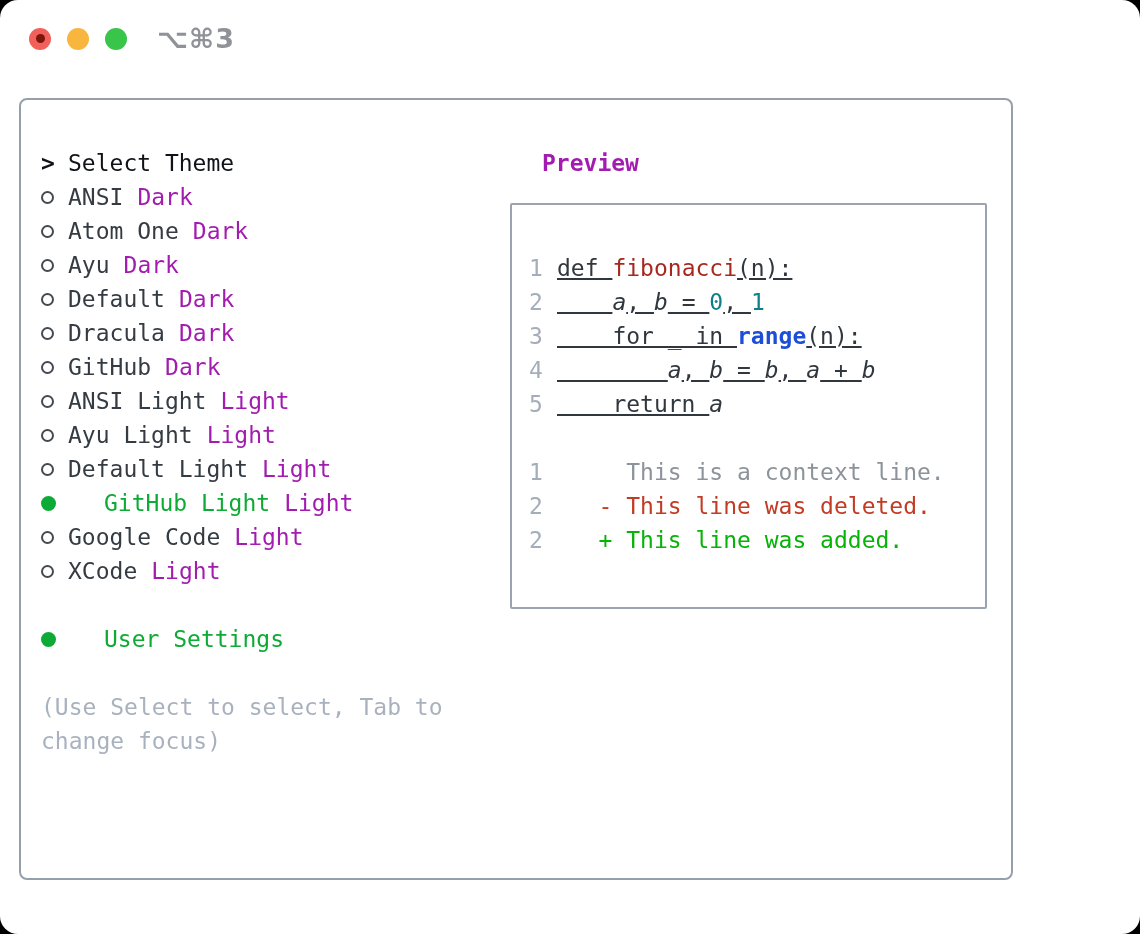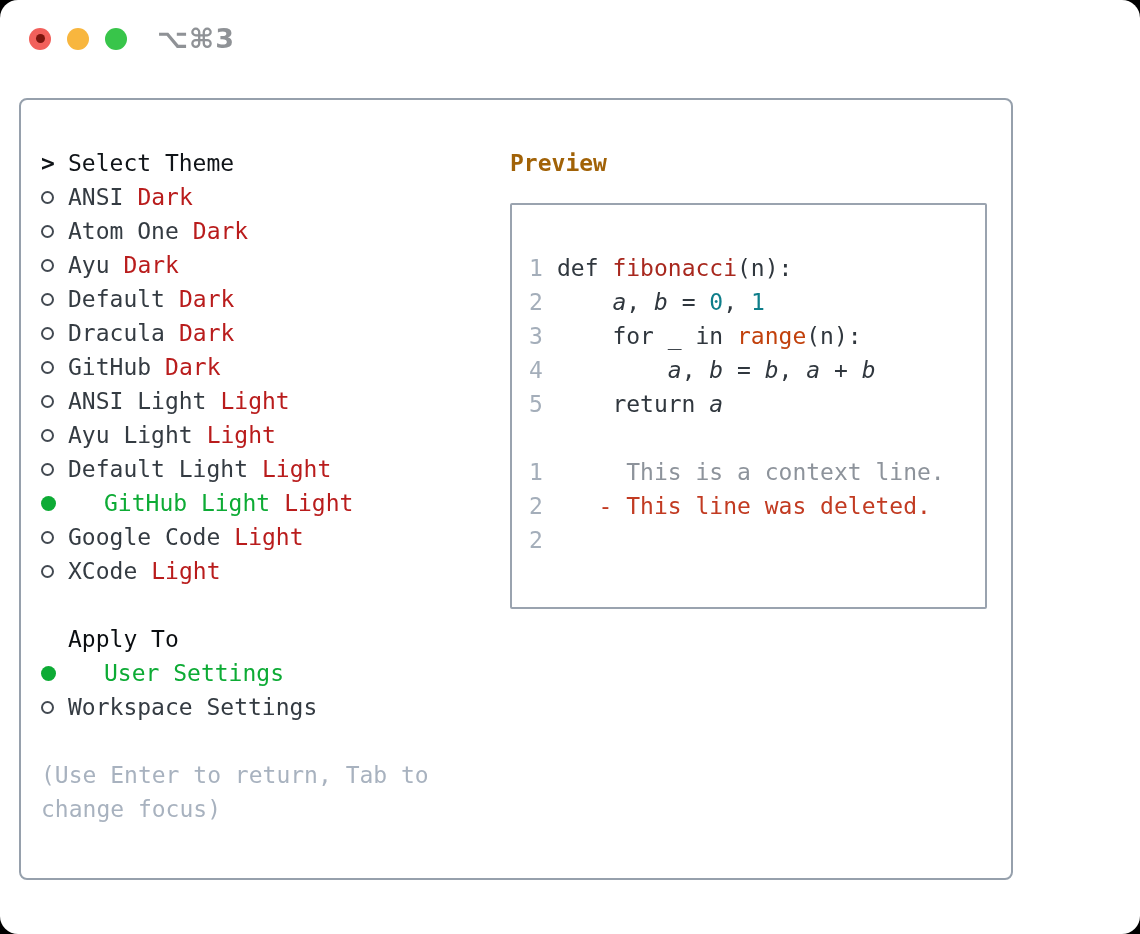--- a/index.html
+++ b/index.html
@@ -35,39 +35,39 @@
   }
   .left-col{position:absolute;left:20px;top:46px;width:450px;}
   .row{height:34px;display:flex;align-items:center;font-size:23px;color:#343b42;}
   .spacer{height:34px;}
   .bullet-col{width:27px;display:flex;align-items:center;flex:0 0 27px;}
   .dot-outline{width:13px;height:13px;border:2px solid #434a52;border-radius:50%;box-sizing:border-box;}
   .dot-filled{width:15px;height:15px;background:#0dab35;border-radius:50%;}
   .prompt{font-weight:bold;color:#101418;}
   .hdr{font-weight:normal;color:#101418;}
   .subhdr{color:#0b0e11;}
-  .variant{color:#b91c1c;margin-left:14px;text-align:right;}
+  .variant{color:#a21caf;margin-left:14px;text-align:right;}
   .sel-name{color:#0dab35;margin-left:36px;}
   .hint{width:430px;font-size:23px;line-height:34px;color:#a8b2bf;white-space:normal;}
   
   .preview-col{position:absolute;left:489px;top:46px;}
   .preview-hdr{height:34px;display:flex;align-items:center;
-    font-size:23px;font-weight:bold;color:#a16207;}
+    font-size:23px;font-weight:bold;color:#a21caf;margin-left:32px;}
   .preview-box{
     margin-top:23px;width:477px;height:406px;box-sizing:border-box;
     border:2px solid #9aa3af;border-radius:2px;background:#fff;
     padding:46px 8px 0 17px;overflow:hidden;
   }
   .code-line{height:34px;display:flex;align-items:center;
     font-size:23px;white-space:pre;color:#30373e;}
   .lineno{color:#a4aeba;margin-right:14px;min-width:14px;}
-  .tok-text{color:#30373e;}
+  .tok-text{color:#30373e;text-decoration:underline;}
   .tok-func{color:#a8281e;}
   .tok-num{color:#0e7e8a;}
-  .tok-builtin{color:#c2410c;}
+  .tok-builtin{color:#1d4ed8;font-weight:bold;}
   .tok-var{color:#30373e;font-style:italic;}
   .tok-context{color:#8d939b;}
   .tok-deleted{color:#c23b22;}
   .tok-added{color:#07b307;}
 </style>
 </head>
 <body>
 
 <div class="window">
 
@@ -170,56 +170,45 @@
     <span class="bullet-col">
               <span class="dot-outline"></span>
             </span>
     <span>XCode</span>
     <span class="variant">Light</span>
   </div>
         </div>
 
       <div class="spacer"></div>
 
-      <div class="row">
-        <span class="bullet-col"></span>
-        <span class="subhdr">Apply To</span>
-      </div>
 
       <div id="apply-list">
           <div class="row">
     <span class="bullet-col">
               <span class="dot-filled"></span>
             </span>
     <span class="sel-name">User Settings</span>
 
   </div>
-          <div class="row">
-    <span class="bullet-col">
-              <span class="dot-outline"></span>
-            </span>
-    <span>Workspace Settings</span>
-
-  </div>
         </div>
 
       <div class="spacer"></div>
 
-      <div class="hint">(Use Enter to return, Tab to change focus)</div>
+      <div class="hint">(Use Select to select, Tab to change focus)</div>
     </div>
 
     <div class="preview-col">
       <div class="preview-hdr">Preview</div>
       <div class="preview-box" id="preview-box">
           <div class="code-line"><span class="lineno">1</span><span class="tok-text">def </span><span class="tok-func">fibonacci</span><span class="tok-text">(n):</span></div>
           <div class="code-line"><span class="lineno">2</span><span class="tok-text">    </span><span class="tok-var">a</span><span class="tok-text">, </span><span class="tok-var">b</span><span class="tok-text"> = </span><span class="tok-num">0</span><span class="tok-text">, </span><span class="tok-num">1</span></div>
           <div class="code-line"><span class="lineno">3</span><span class="tok-text">    for _ in </span><span class="tok-builtin">range</span><span class="tok-text">(n):</span></div>
           <div class="code-line"><span class="lineno">4</span><span class="tok-text">        </span><span class="tok-var">a</span><span class="tok-text">, </span><span class="tok-var">b</span><span class="tok-text"> = </span><span class="tok-var">b</span><span class="tok-text">, </span><span class="tok-var">a</span><span class="tok-text"> + </span><span class="tok-var">b</span></div>
           <div class="code-line"><span class="lineno">5</span><span class="tok-text">    return </span><span class="tok-var">a</span></div>
           <div class="code-line"><span class="lineno"></span></div>
           <div class="code-line"><span class="lineno">1</span><span class="tok-context">     This is a context line.</span></div>
           <div class="code-line"><span class="lineno">2</span><span class="tok-deleted">   - This line was deleted.</span></div>
-          <div class="code-line"><span class="lineno">2</span></div>
+          <div class="code-line"><span class="lineno">2</span><span class="tok-added">   + This line was added.</span></div>
         </div>
     </div>
 
   </div>
 </div>
 
 </body></html>

